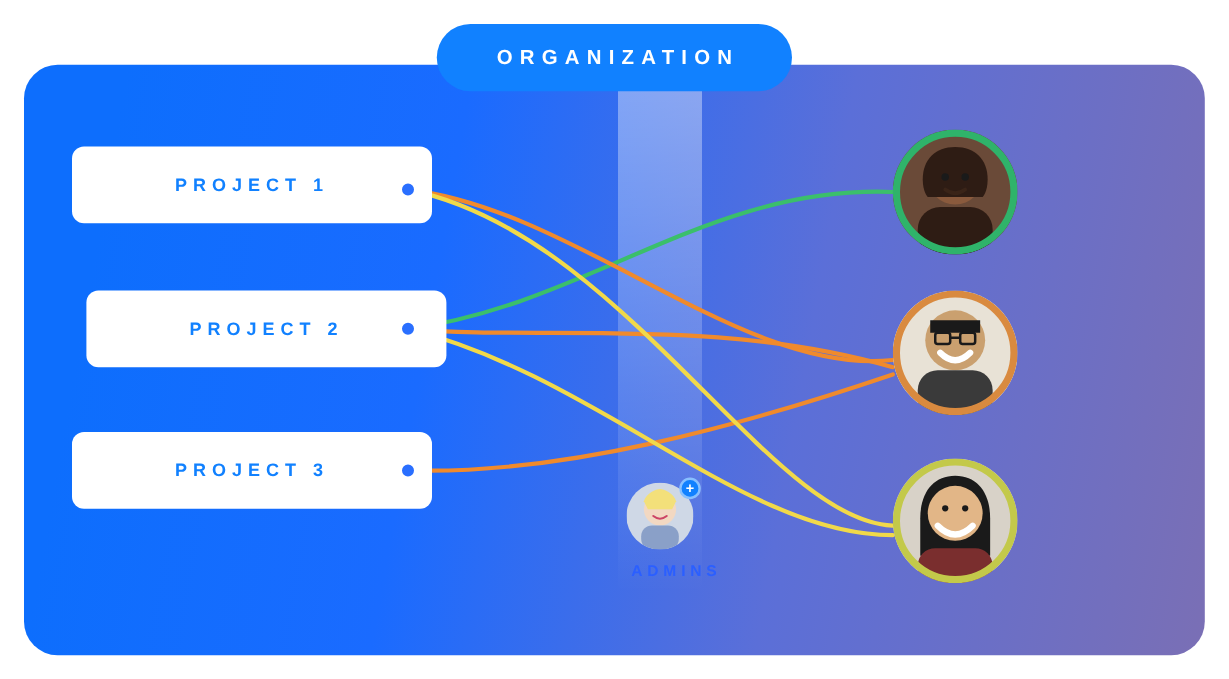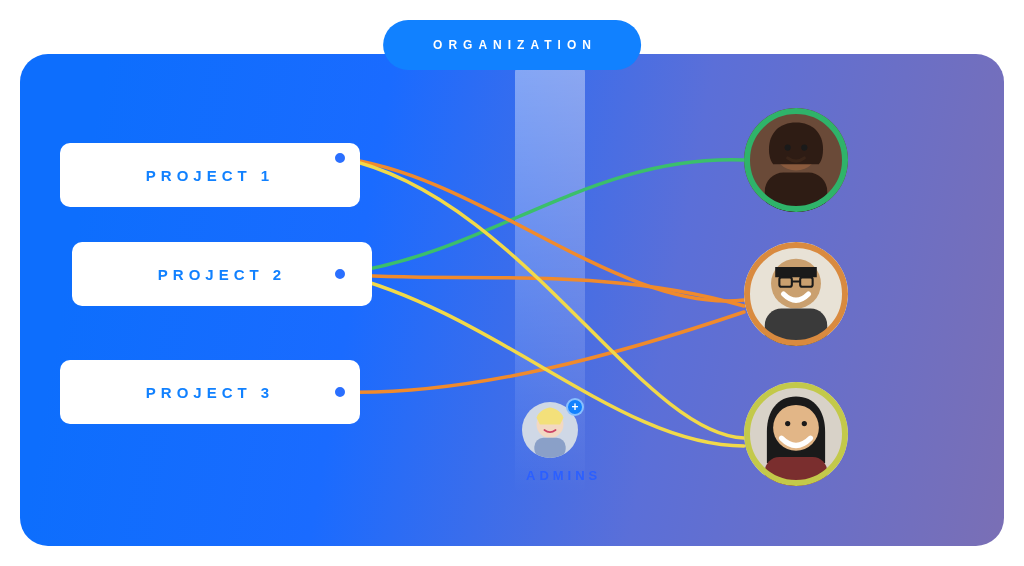--- a/index.html
+++ b/index.html
@@ -22,21 +22,21 @@
   }
   .org-pill {
     position: absolute;
     top: 20px;
     left: 50%;
     transform: translateX(-50%);
     background: #1181ff;
     color: #fff;
     font-weight: 700;
     letter-spacing: 6px;
-    font-size: 12px;
+    font-size: 17px;
     padding: 18px 44px 18px 50px;
     border-radius: 999px;
     text-transform: uppercase;
     z-index: 5;
   }
   .project-card {
     position: absolute;
     left: 40px;
     width: 300px;
     height: 64px;
@@ -146,21 +146,21 @@
 
     <path d="M320 220 C 430 230, 580 210, 724 252" stroke="#f08a2c" stroke-width="3.5" fill="none" stroke-linecap="round"></path>
 
     <path d="M320 338 C 450 342, 600 300, 724 258" stroke="#f08a2c" stroke-width="3.5" fill="none" stroke-linecap="round"></path>
 
     <path d="M320 104 C 500 140, 620 380, 724 384" stroke="#f1d94a" stroke-width="3.5" fill="none" stroke-linecap="round"></path>
 
     <path d="M320 220 C 480 260, 600 392, 724 392" stroke="#f1d94a" stroke-width="3.5" fill="none" stroke-linecap="round"></path>
   </svg>
 
-  <div class="project-card" style="top:89px;align-items:center;">
+  <div class="project-card" style="top:68px;align-items:center;">
     <span>PROJECT 1</span>
   </div>
   <div class="dot" style="left:311px; top:95px;"></div>
 
   <div class="project-card" style="top:188px;margin-left:12px;">
     <span>PROJECT 2</span>
   </div>
   <div class="dot" style="left:311px; top:211px;"></div>
 
   <div class="project-card" style="top:306px;">

